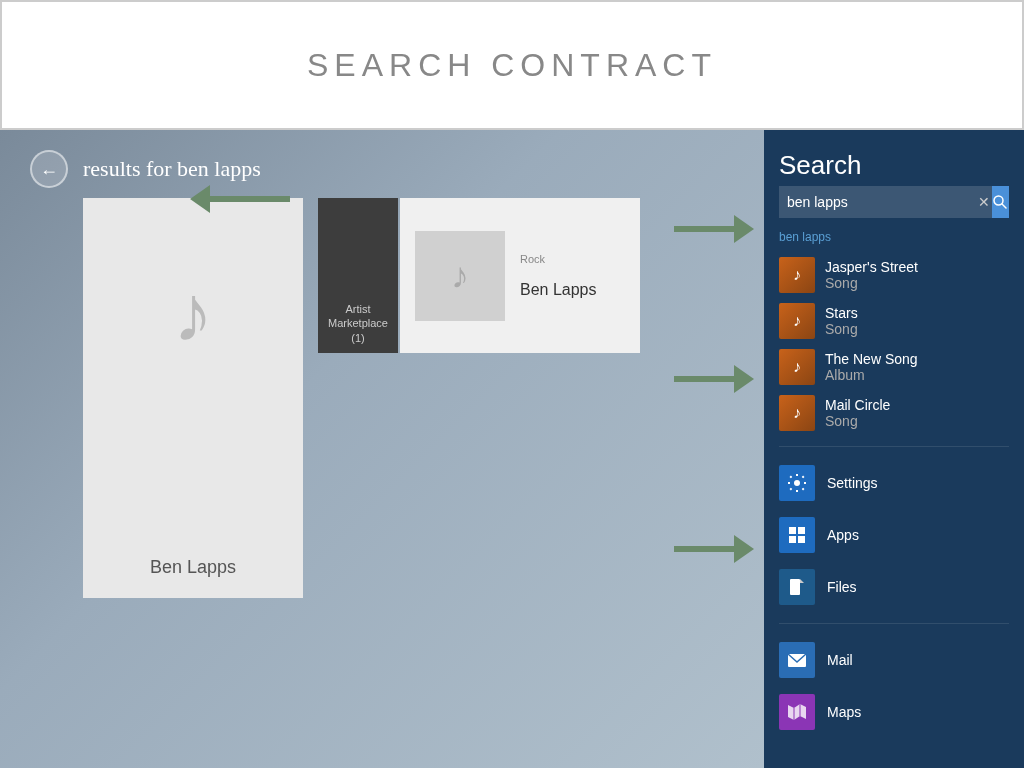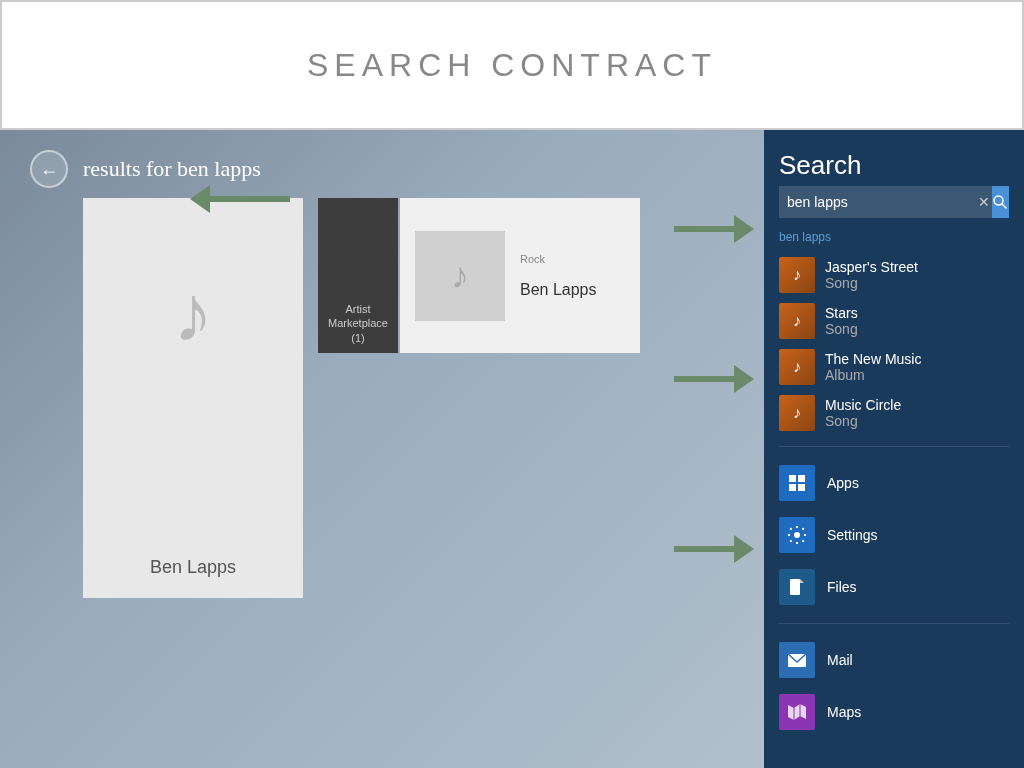--- a/index.html
+++ b/index.html
@@ -477,61 +477,61 @@
         <span class="music-result-type">Song</span>
       </div>
     </div>
         <div class="music-result-item">
       <div class="music-thumb">
         <div class="music-thumb-img">
           <span style="color:#fff; font-size:16px;">♪</span>
         </div>
       </div>
       <div class="music-result-info">
-        <span class="music-result-title">The New Music</span>
+        <span class="music-result-title">The New Song</span>
         <span class="music-result-type">Album</span>
       </div>
     </div>
         <div class="music-result-item">
       <div class="music-thumb">
         <div class="music-thumb-img">
           <span style="color:#fff; font-size:16px;">♪</span>
         </div>
       </div>
       <div class="music-result-info">
-        <span class="music-result-title">Music Circle</span>
+        <span class="music-result-title">Mail Circle</span>
         <span class="music-result-type">Song</span>
       </div>
     </div>
       </div>
 
     <div class="divider"></div>
 
     <div id="app-items">
+        <div class="app-item">
+      <div class="app-icon" style="background:#1e6bbf;">
+        <svg width="20" height="20" viewBox="0 0 20 20" fill="white">
+              <circle cx="10" cy="10" r="3"></circle>
+              <path d="M10 1v2M10 17v2M1 10h2M17 10h2M3.2 3.2l1.4 1.4M15.4 15.4l1.4 1.4M3.2 16.8l1.4-1.4M15.4 4.6l1.4-1.4" stroke="white" stroke-width="2"></path>
+            </svg>
+      </div>
+      <span class="app-label">Settings</span>
+    </div>
         <div class="app-item">
       <div class="app-icon" style="background:#1e6bbf;">
         <svg width="20" height="20" viewBox="0 0 20 20" fill="white">
               <rect x="2" y="2" width="7" height="7"></rect>
               <rect x="11" y="2" width="7" height="7"></rect>
               <rect x="2" y="11" width="7" height="7"></rect>
               <rect x="11" y="11" width="7" height="7"></rect>
             </svg>
       </div>
       <span class="app-label">Apps</span>
     </div>
         <div class="app-item">
-      <div class="app-icon" style="background:#1e6bbf;">
-        <svg width="20" height="20" viewBox="0 0 20 20" fill="white">
-              <circle cx="10" cy="10" r="3"></circle>
-              <path d="M10 1v2M10 17v2M1 10h2M17 10h2M3.2 3.2l1.4 1.4M15.4 15.4l1.4 1.4M3.2 16.8l1.4-1.4M15.4 4.6l1.4-1.4" stroke="white" stroke-width="2"></path>
-            </svg>
-      </div>
-      <span class="app-label">Settings</span>
-    </div>
-        <div class="app-item">
       <div class="app-icon" style="background:#1e5a8a;">
         <svg width="20" height="20" viewBox="0 0 20 20" fill="none">
               <rect x="3" y="2" width="10" height="16" rx="1" fill="white"></rect>
               <path d="M13 2l4 4h-4V2z" fill="#ccc"></path>
             </svg>
       </div>
       <span class="app-label">Files</span>
     </div>
         <div class="divider"></div>
         <div class="app-item">

